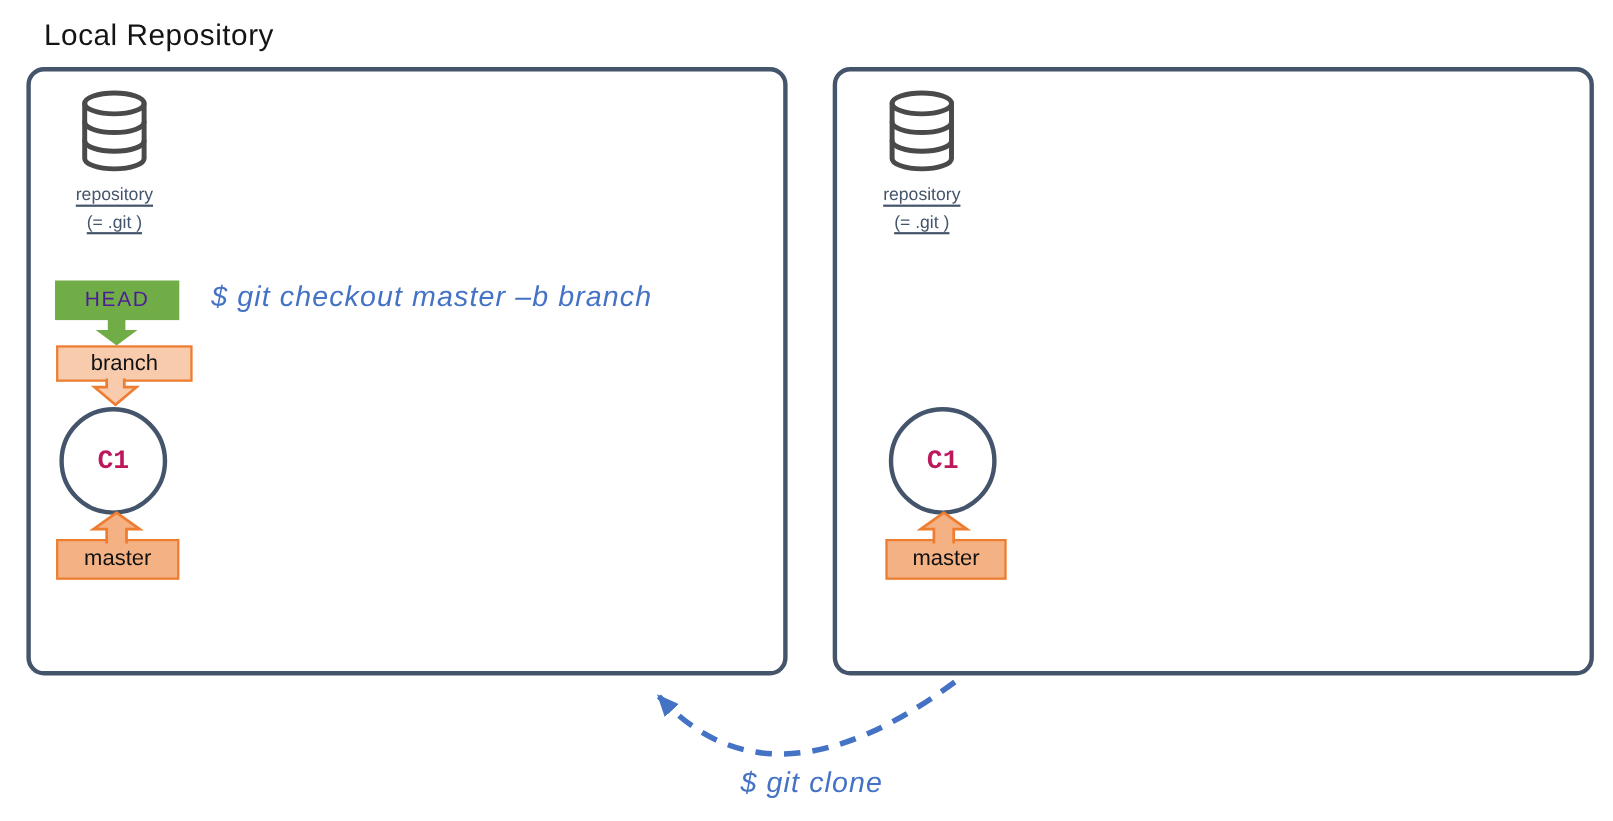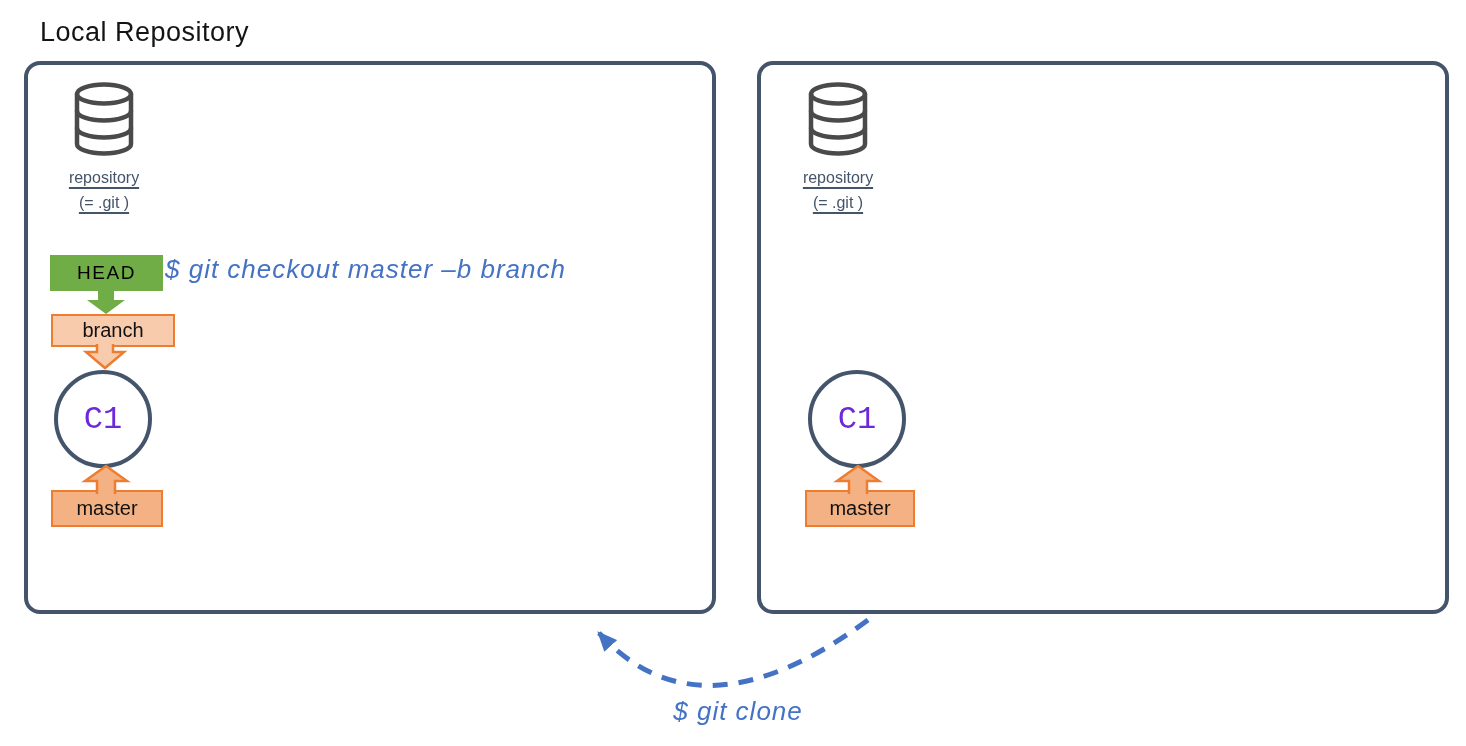--- a/index.html
+++ b/index.html
@@ -17,32 +17,32 @@
   .repo-label{
     position:absolute;top:165px;width:140px;text-align:center;
     font-size:16px;line-height:25px;color:#44546A;
   }
   .repo-label div{text-decoration:underline;text-decoration-thickness:2px;text-underline-offset:4px;}
 
   .tag{
     position:absolute;display:flex;align-items:center;justify-content:center;
     box-sizing:border-box;font-size:20px;color:#111;
   }
-  .tag-head{background:#70AD47;color:#000000;font-size:19px;letter-spacing:1.5px;border:none;}
+  .tag-head{background:#70AD47;color:#4c1d95;font-size:19px;letter-spacing:1.5px;border:none;}
   .tag-branch{background:#F8CBAD;border:2px solid #ED7D31;}
   .tag-master{background:#F4B183;border:2.5px solid #ED7D31;text-align:center;}
 
   .cmd{
     position:absolute;font-size:26px;font-style:italic;color:#4472C4;letter-spacing:1px;
     white-space:nowrap;
   }
 
   .commit-label{
     position:absolute;width:80px;height:40px;display:flex;align-items:center;justify-content:center;
-    font-family:"Liberation Mono", monospace;font-weight:normal;font-size:32px;color:#6d28d9;
+    font-family:"Liberation Mono", monospace;font-weight:bold;font-size:24px;color:#be185d;
     z-index:6;
   }
 
   #overlay{position:absolute;left:0;top:0;width:1466px;height:746px;z-index:5;pointer-events:none;}
 </style>
 </head>
 <body>
 
 <div id="canvas">
 
@@ -59,21 +59,21 @@
     <div>repository</div>
     <div>(= .git )</div>
   </div>
 
   <div class="tag tag-head" style="left:50px;top:255px;width:113px;height:36px;">HEAD</div>
   <div class="tag tag-branch" style="left:51px;top:314px;width:124px;height:33px;">branch</div>
   <div class="tag tag-master" style="left:51px;top:490px;width:112px;height:37px;">master</div>
 
   <div class="tag tag-master" style="left:805px;top:490px;width:110px;height:37px;">master</div>
 
-  <div class="cmd" style="left:165px;top:254px;">$ git checkout master –b branch</div>
+  <div class="cmd" style="left:192px;top:254px;">$ git checkout master –b branch</div>
   <div class="cmd" style="left:658px;top:696px;width:160px;text-align:center;">$ git clone</div>
 
   <svg id="overlay" viewBox="0 0 1466 746">
     <defs>
       <marker id="arrowhead" viewBox="0 0 8 7" refX="7" refY="3.5" markerWidth="4" markerHeight="3.5" orient="auto">
         <path d="M0,0 L8,3.5 L0,7 Z" fill="#4472C4"></path>
       </marker>
     </defs>
 
     <g fill="none" stroke="#4A4A4A" stroke-width="4.5" stroke-linecap="round">

